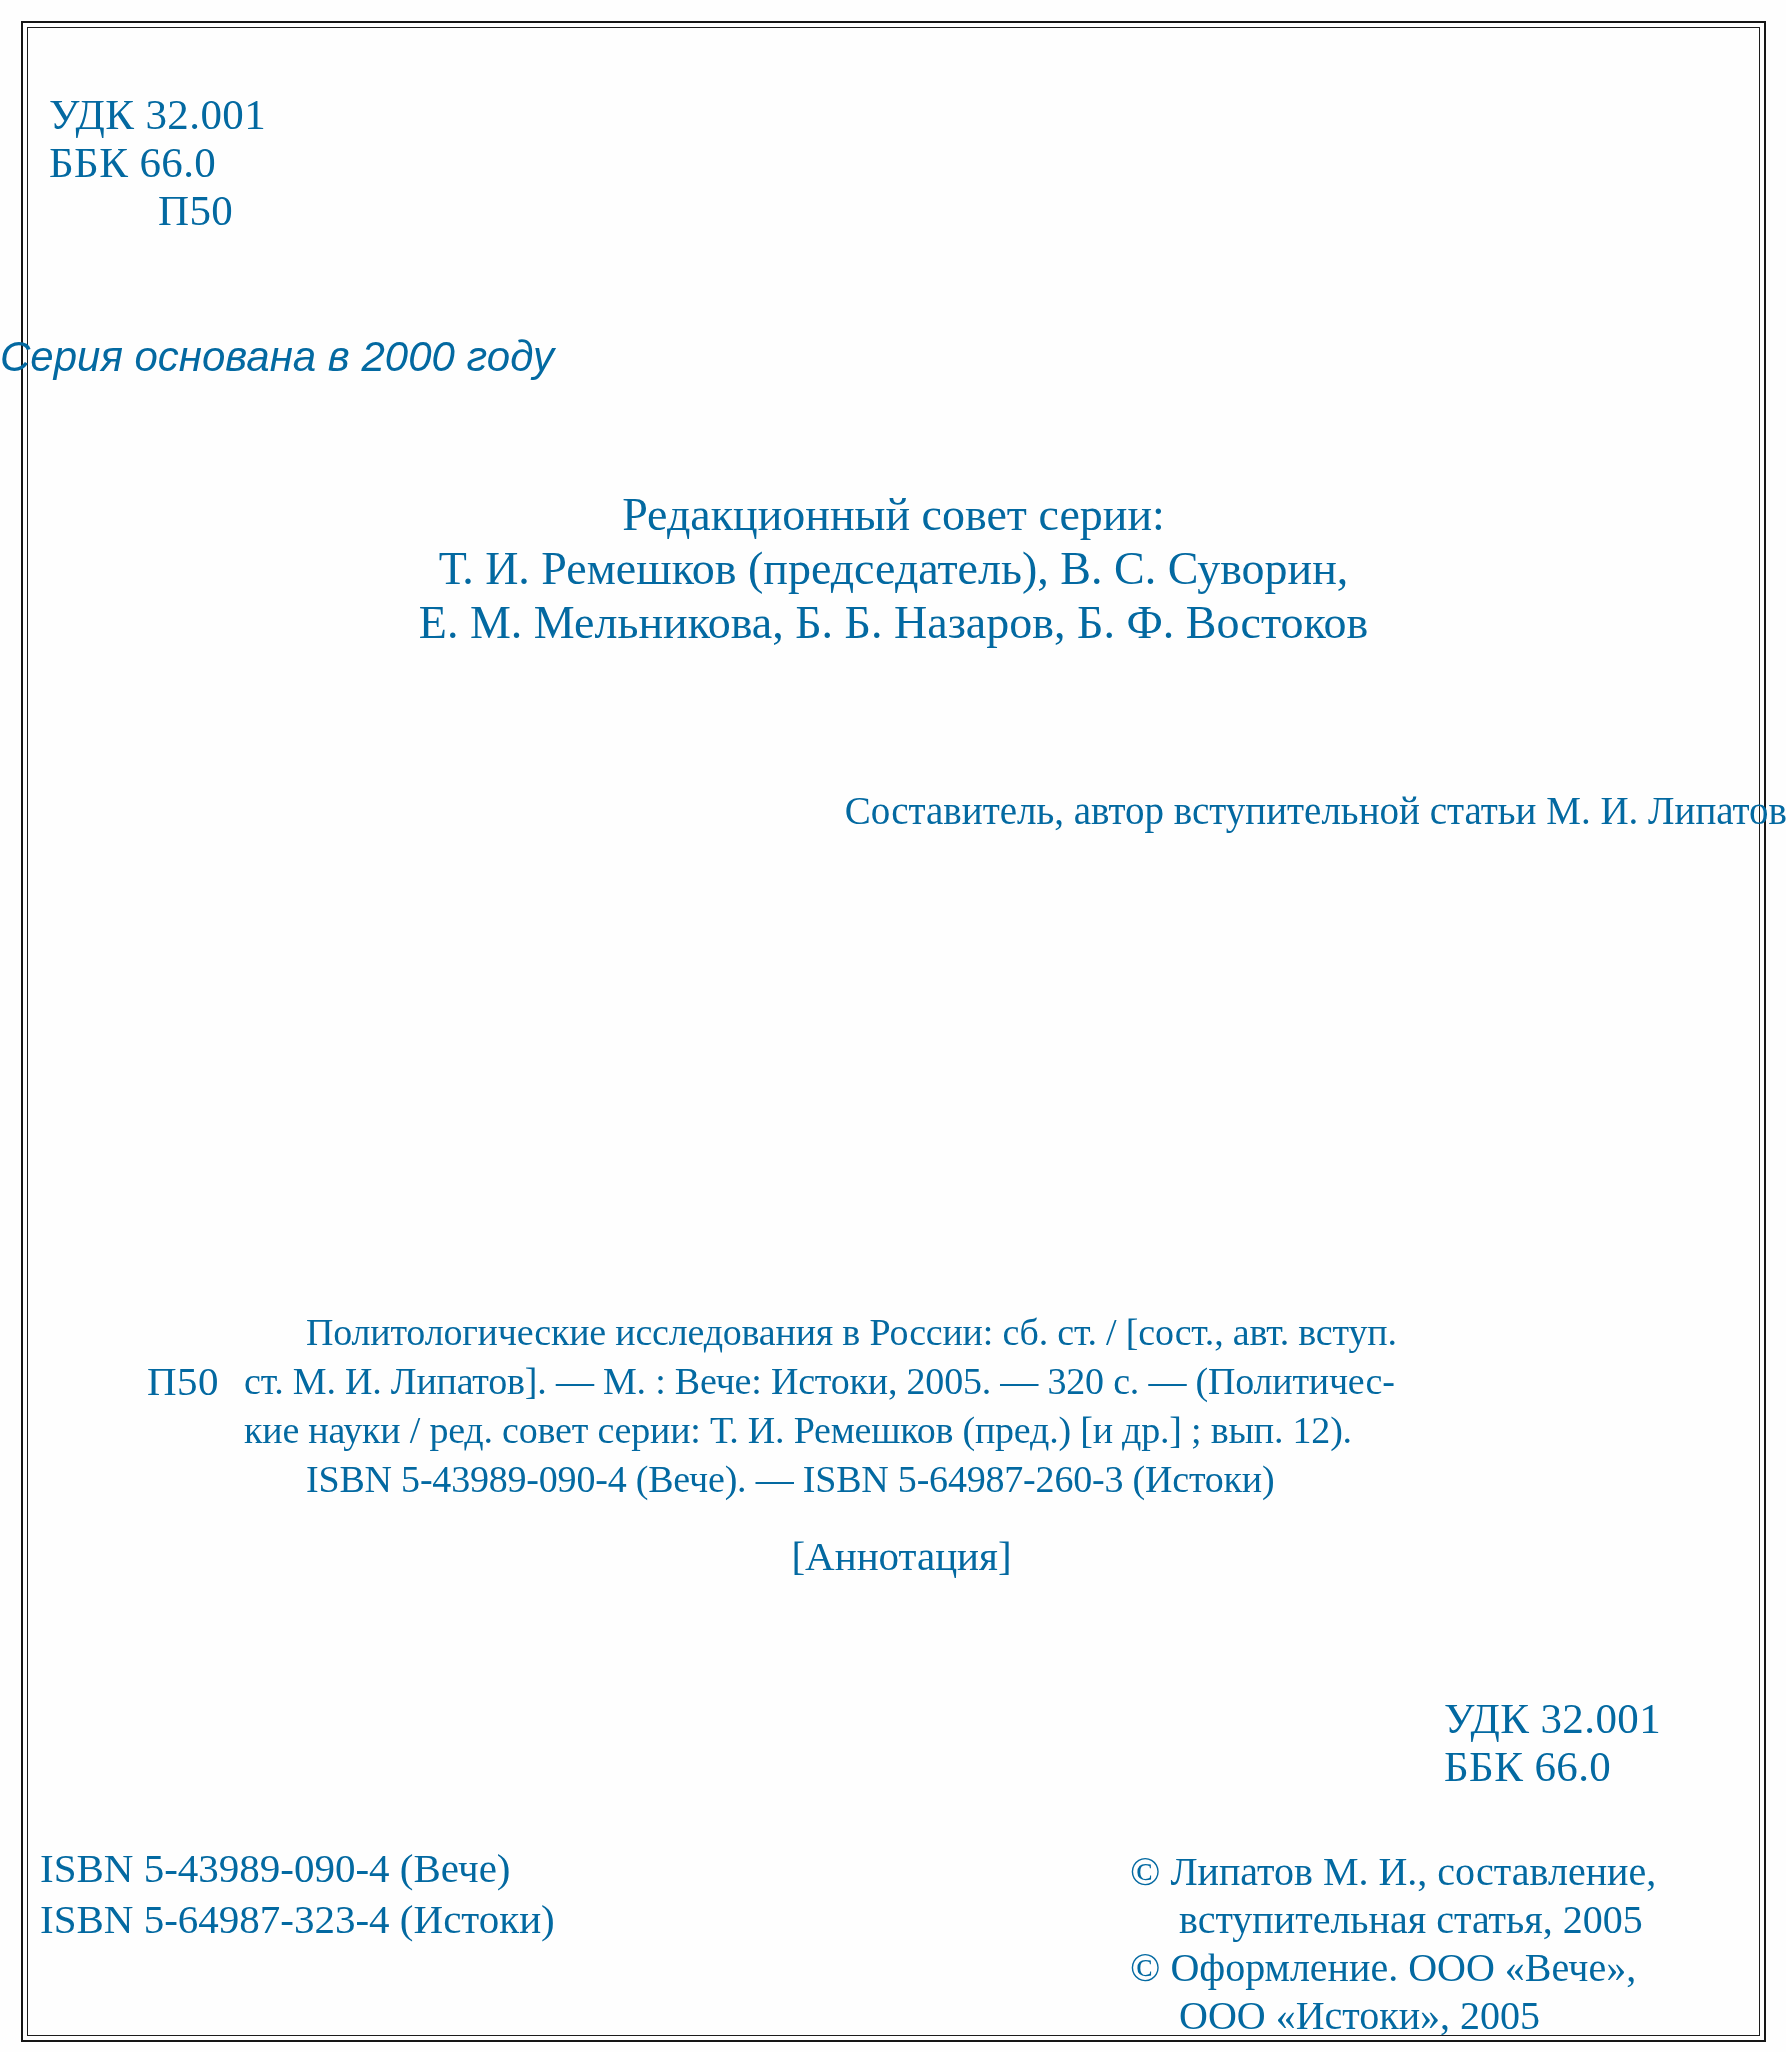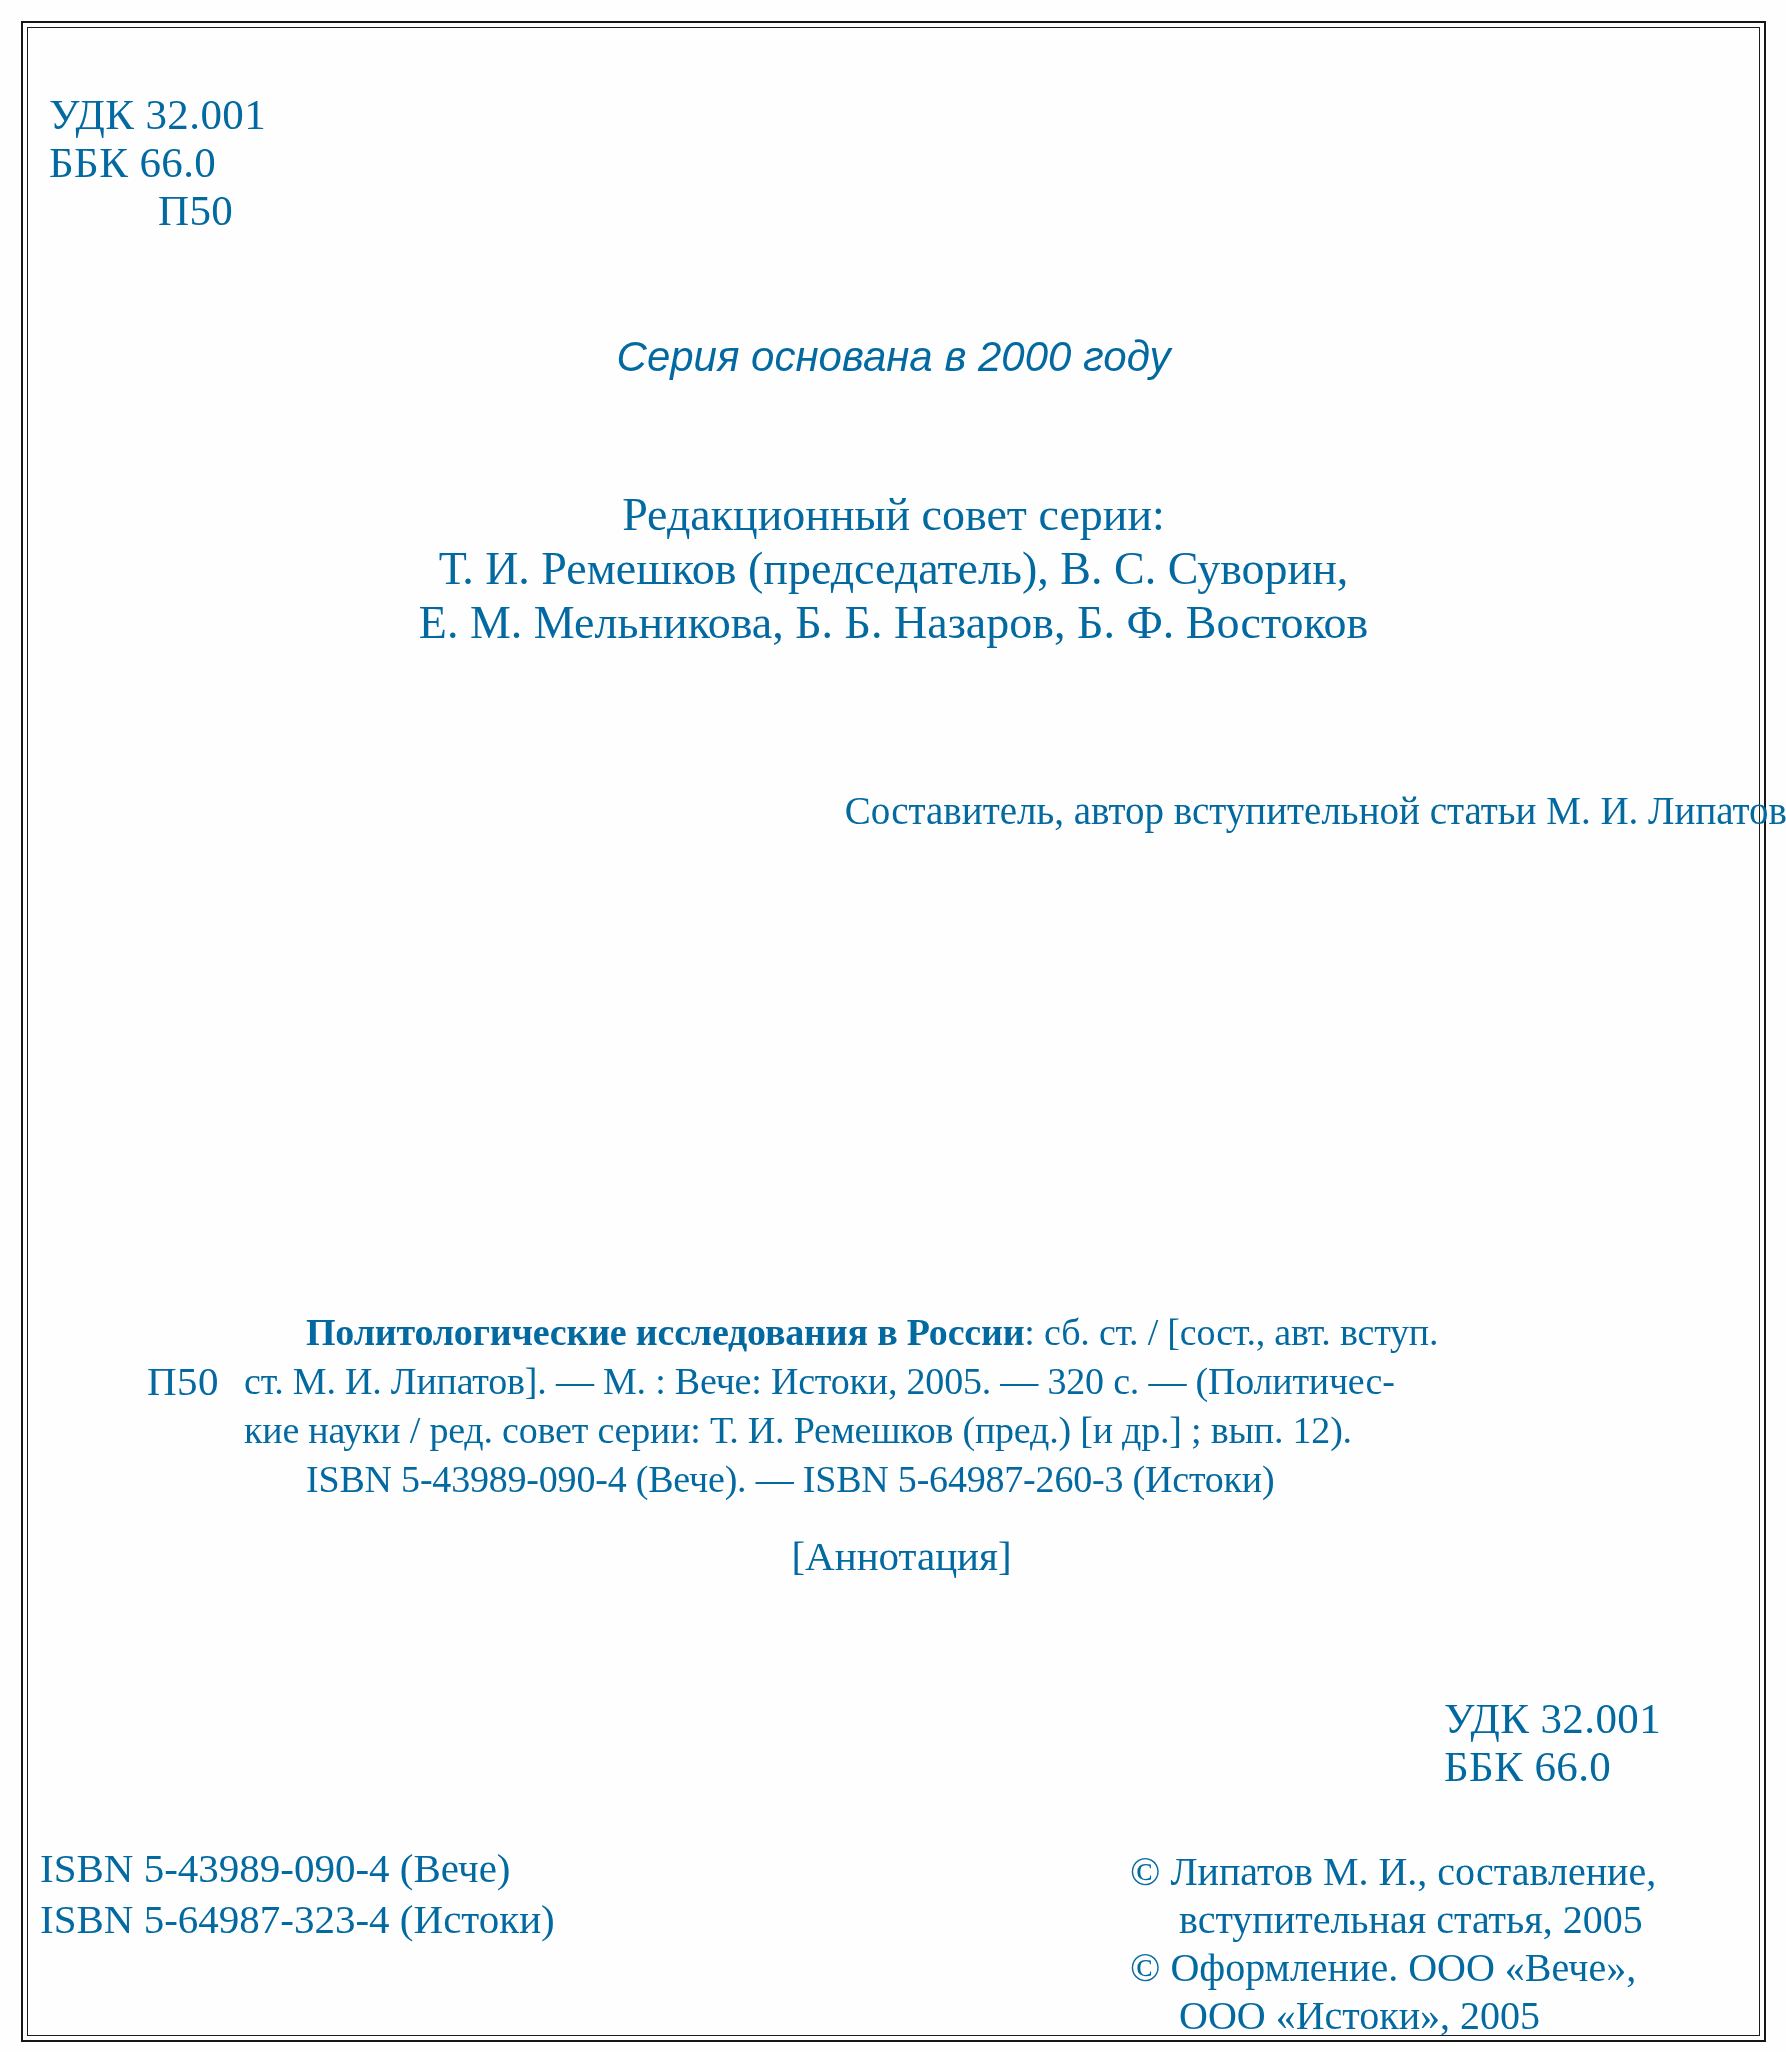--- a/index.html
+++ b/index.html
@@ -35,21 +35,20 @@
   .top-codes {
     top: 91px; left: 49px;
     font-size: 43px; line-height: 48px;
     letter-spacing: 0.4px;
   }
   .top-codes .sign { padding-left: 109px; }
 
   
   .series-note {
     top: 333px; left: 0; width: 1787px;
-    text-align: center;
     font-family: "Liberation Sans", sans-serif;
     font-style: italic;
     font-size: 42px; line-height: 47px;
   }
 
   
   .editorial {
     top: 488px; left: 0; width: 1787px;
     text-align: center;
     font-size: 46px; line-height: 54px;
@@ -67,21 +66,21 @@
     top: 1308px; left: 147px; width: 1540px;
     font-size: 38px; line-height: 49px;
     letter-spacing: -0.2px;
   }
   .catalog .l-indent { padding-left: 159px; }
   .catalog .l-hang   { padding-left: 97px; }
   .catalog .sign {
     position: absolute; left: 0; top: 49px;
     font-size: 41px; letter-spacing: 0.4px;
   }
-  .catalog b { font-weight: bold; }
+  .catalog b { font-weight: normal; }
 
   
   .annotation {
     top: 1533px; left: 8px; width: 1787px;
     text-align: center;
     font-size: 41px; line-height: 47px;
   }
 
   
   .right-codes {

